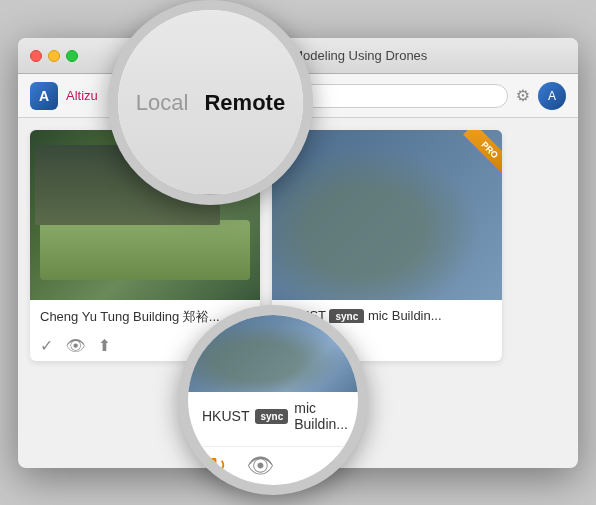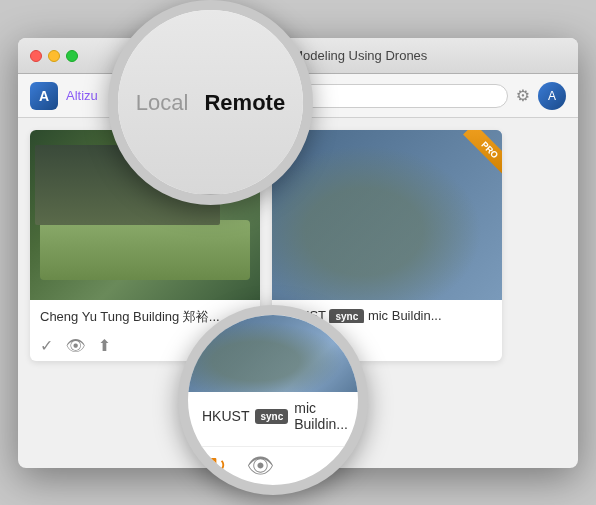--- a/index.html
+++ b/index.html
@@ -75,21 +75,21 @@
       border-radius: 6px;
       display: flex;
       align-items: center;
       justify-content: center;
       color: white;
       font-size: 14px;
       font-weight: bold;
     }
     .app-name-label {
       font-size: 13px;
-      color: #8b5cf6;
+      color: #be185d;
       margin-right: 12px;
     }
 
     
     .tabs {
       display: flex;
       align-items: center;
       gap: 2px;
       margin: 0 8px;
     }

